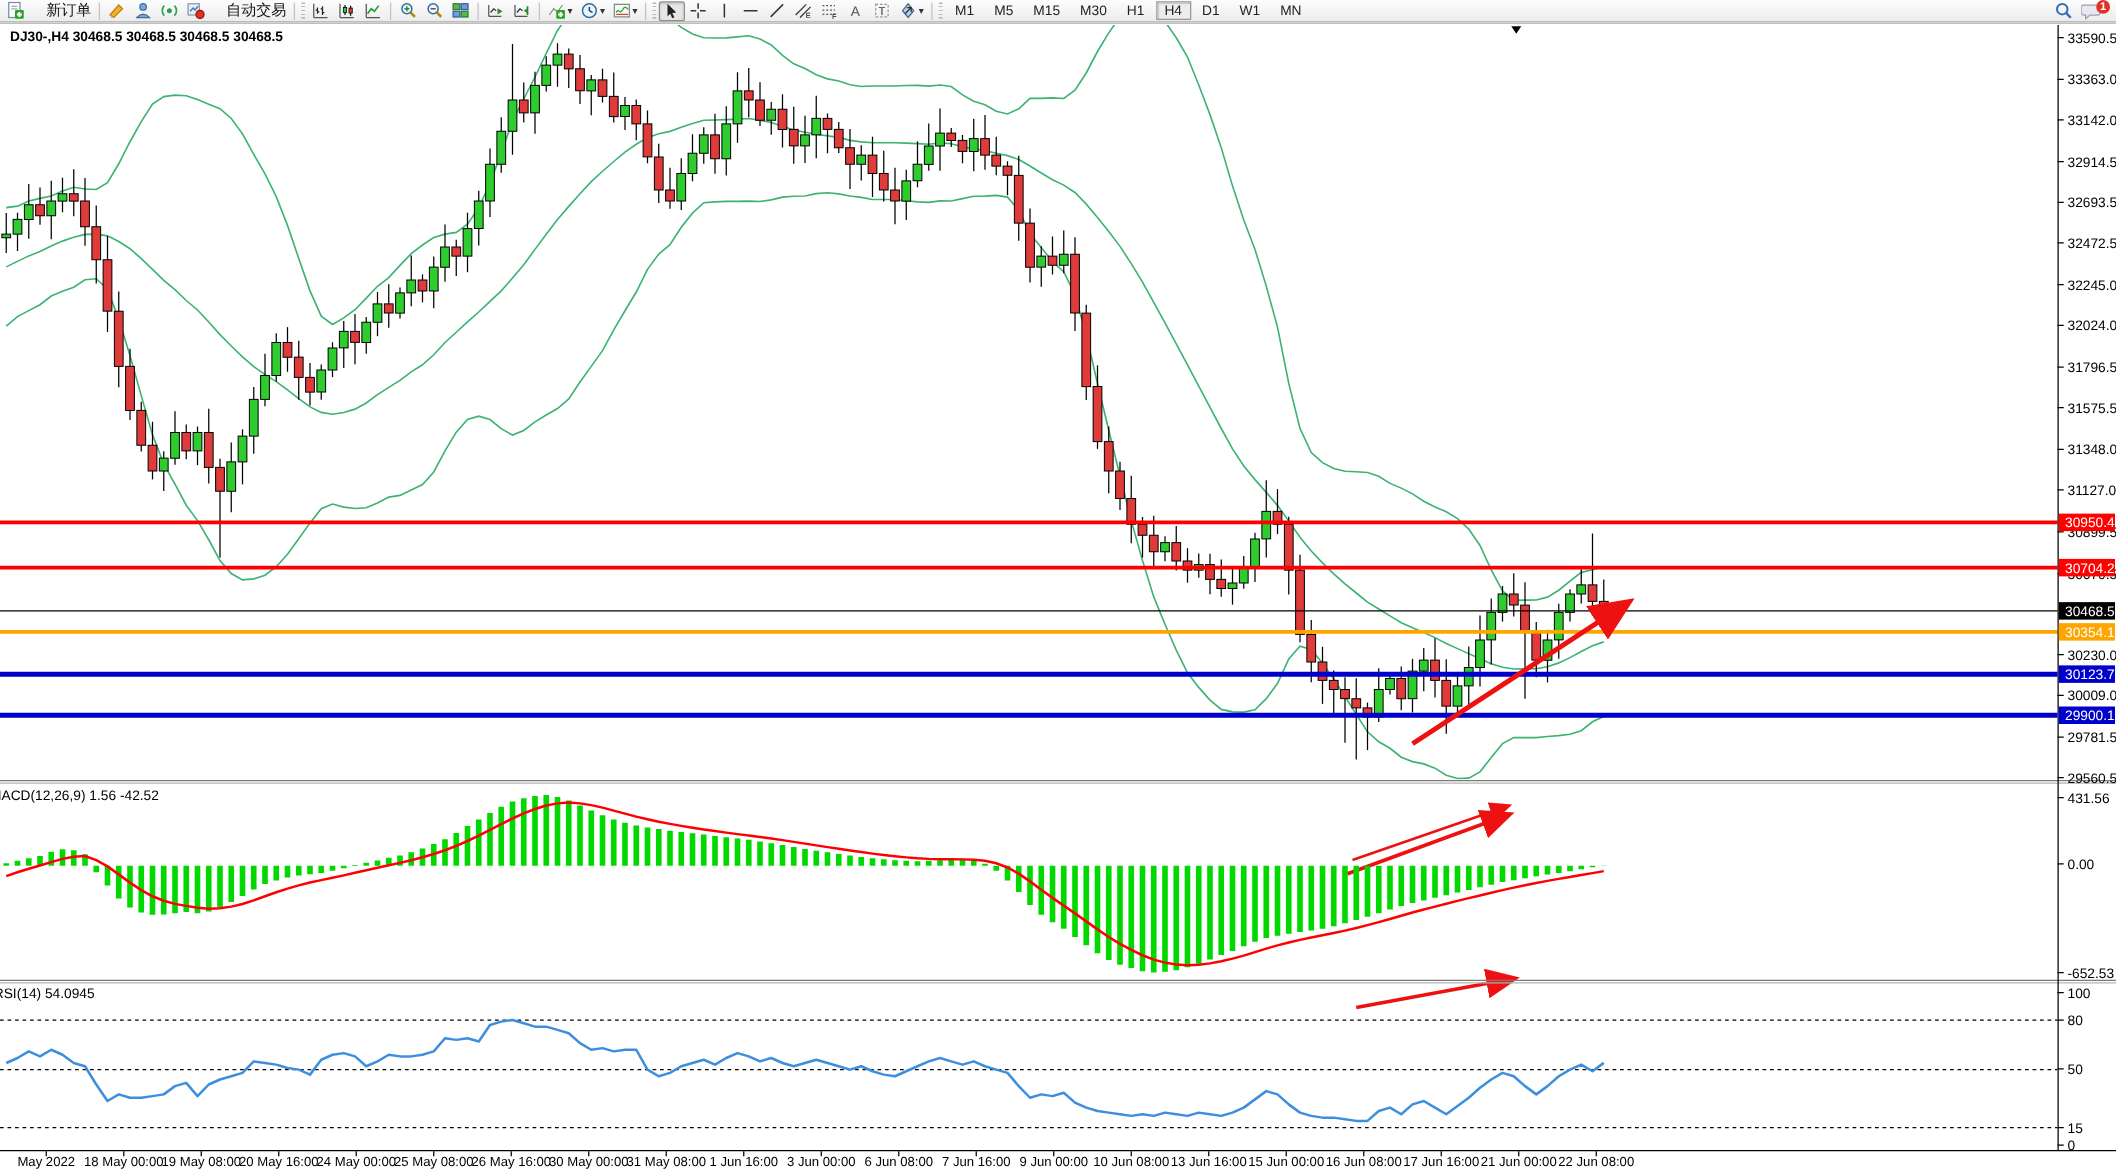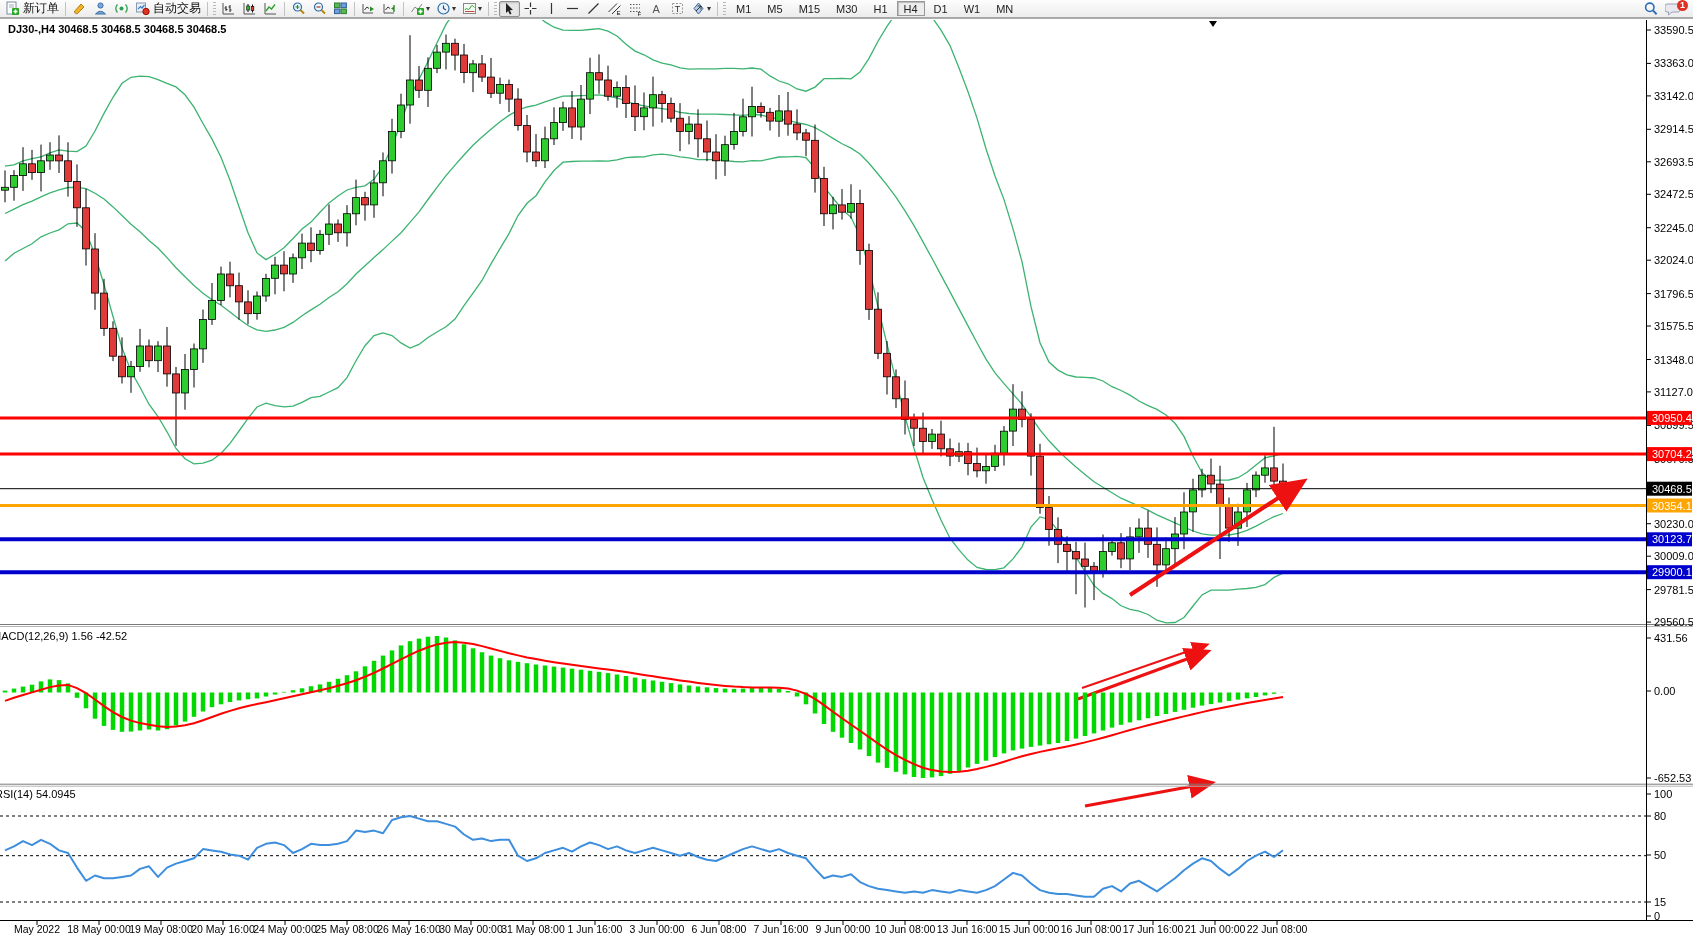--- a/index.html
+++ b/index.html
@@ -5,21 +5,21 @@
   * { box-sizing: border-box; }
   html,body { margin:0; padding:0; background:#fff; font-family:"Liberation Sans", sans-serif; }
   .root { width:1693px; height:938px; position:relative; background:#fff; overflow:hidden; }
 
   
   .toolbar { height:18px; display:flex; align-items:center; background:linear-gradient(#fdfdfd,#ececec);
              border-bottom:1px solid #a8a8a8; padding:0 2px; white-space:nowrap; }
   .tb-btn { height:16px; min-width:20px; display:inline-flex; align-items:center; justify-content:center;
             padding:0 2px; border:1px solid transparent; border-radius:2px; cursor:default; }
   .tb-btn.active { border-color:#8f8f8f; background:#e6e6e6; box-shadow:inset 0 1px 2px rgba(0,0,0,.18); }
-  .tb-label { font-size:12px; margin-left:3px; color:#111; }
+  .tb-label { font-size:12px; margin-left:17px; color:#111; }
   .tb-sep { width:1px; height:14px; background:#c2c2c2; margin:0 3px; flex:none; }
   .tb-grip { width:3px; height:13px; margin:0 2px; flex:none;
              background-image:repeating-linear-gradient(#b9b9b9 0 1px, transparent 1px 3px); }
   .caret { font-size:8px; color:#333; margin-left:1px; }
   .tf-btn { font-size:11px; color:#222; padding:0 6px; height:15px; line-height:14px;
             border:1px solid transparent; margin:0 1px; }
   .tf-btn.active { background:#ededed; border-color:#979797; box-shadow:inset 1px 1px 1px rgba(0,0,0,.22); }
   .spacer { flex:1; }
   .notif { position:relative; }
   .badge { position:absolute; top:-2px; right:-4px; background:#e03024; color:#fff; font-size:9px;

